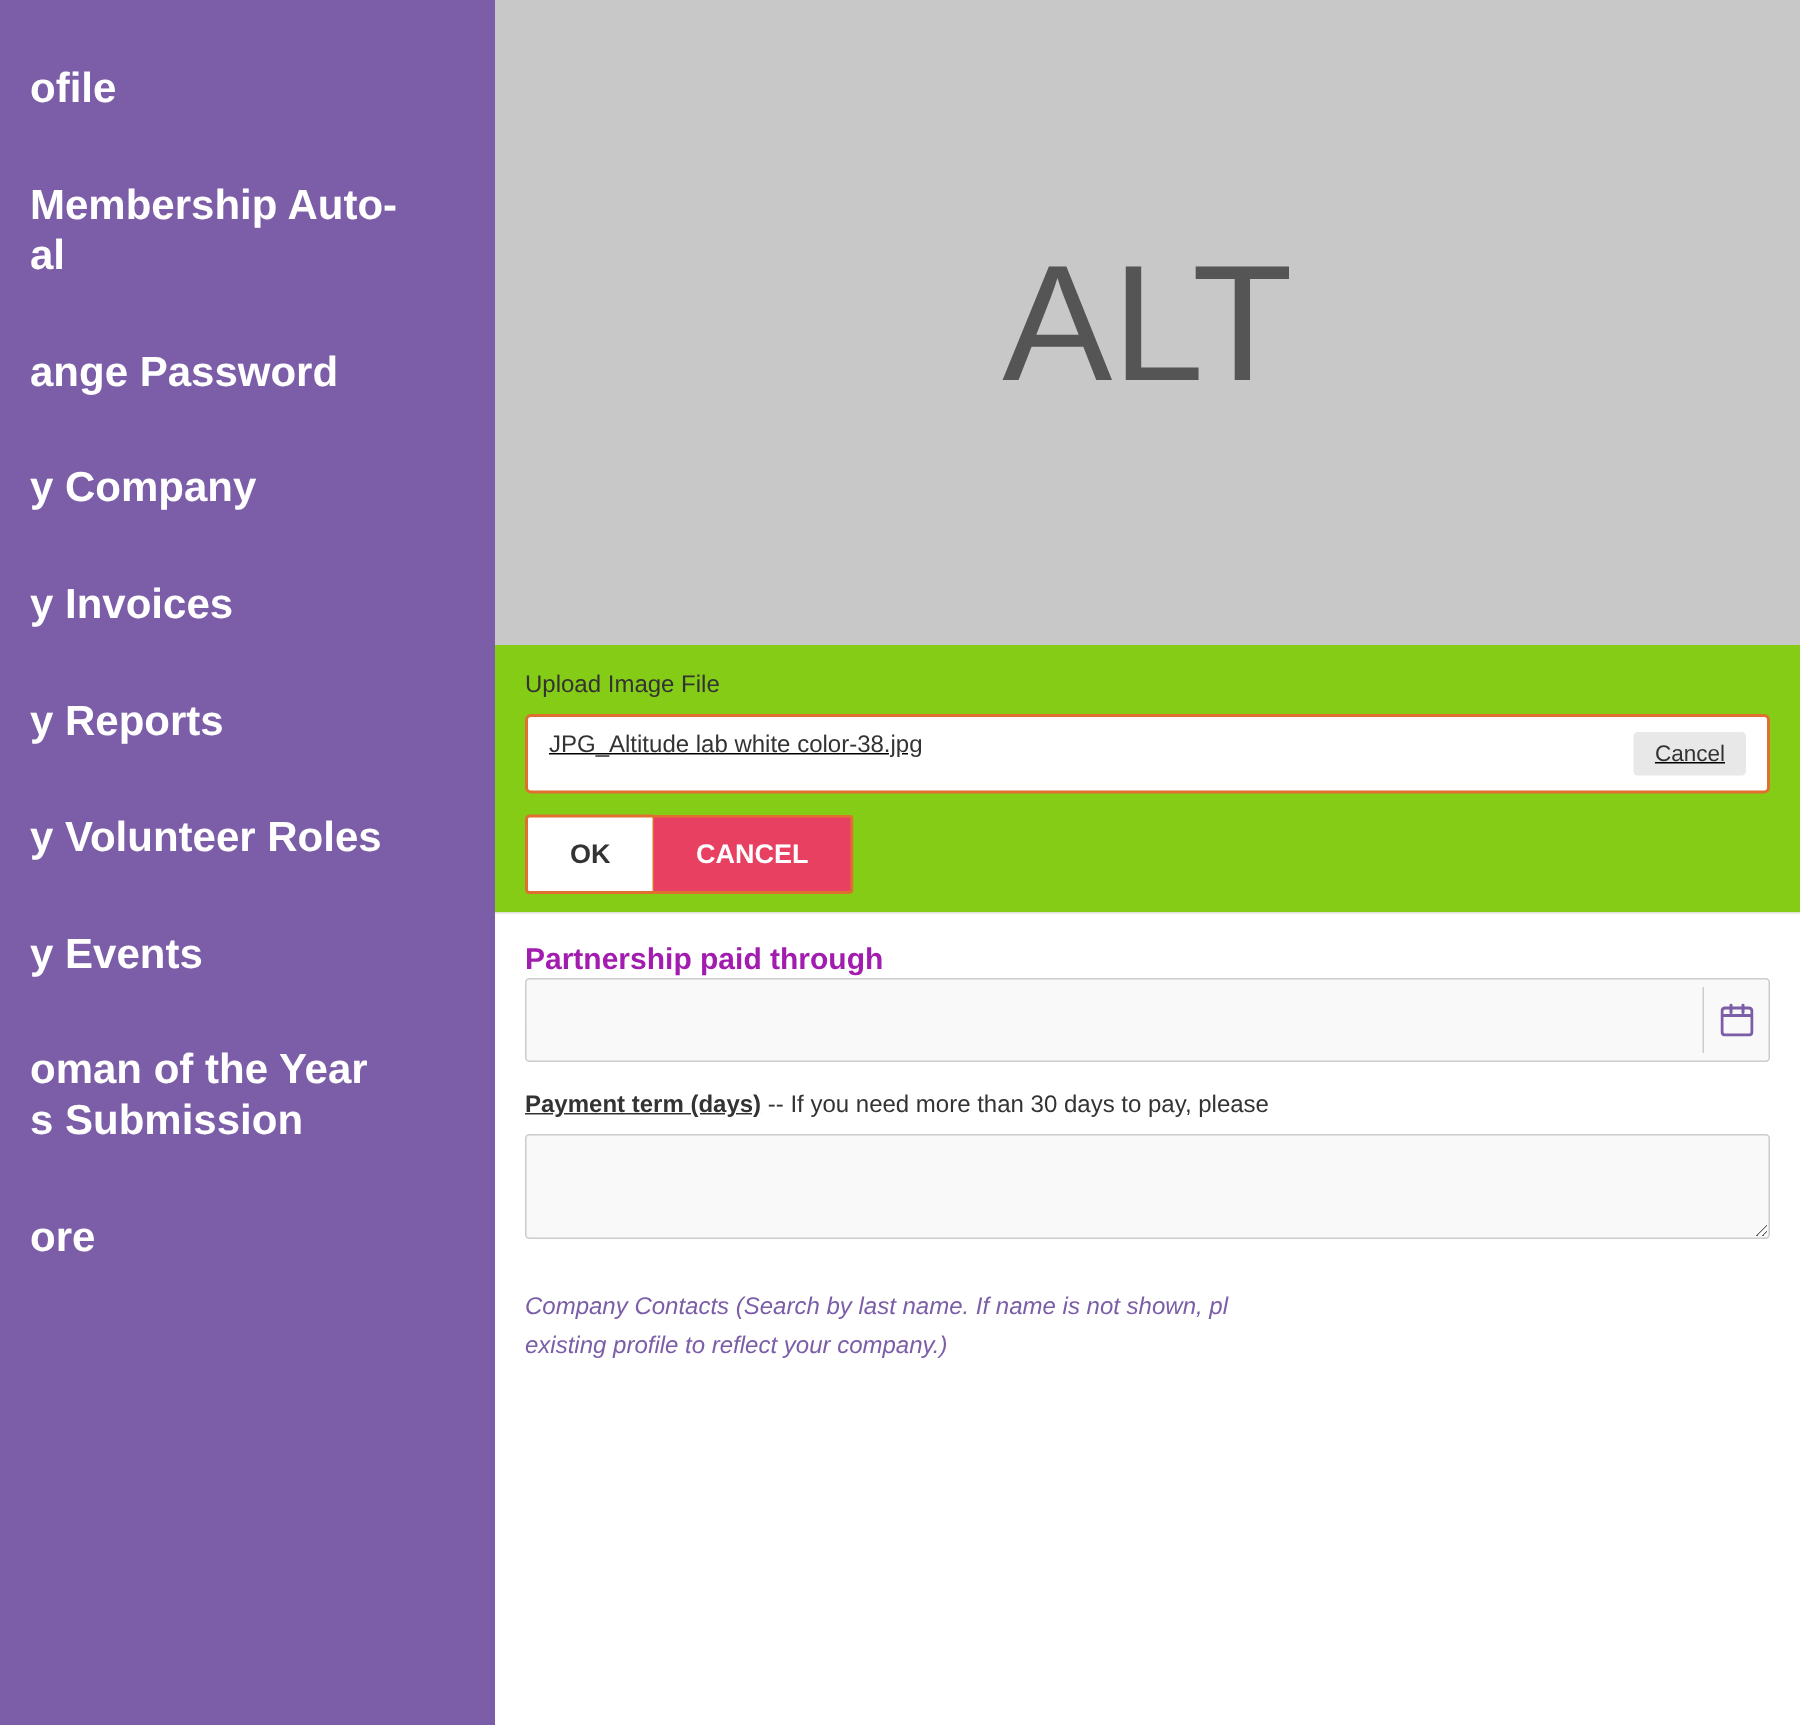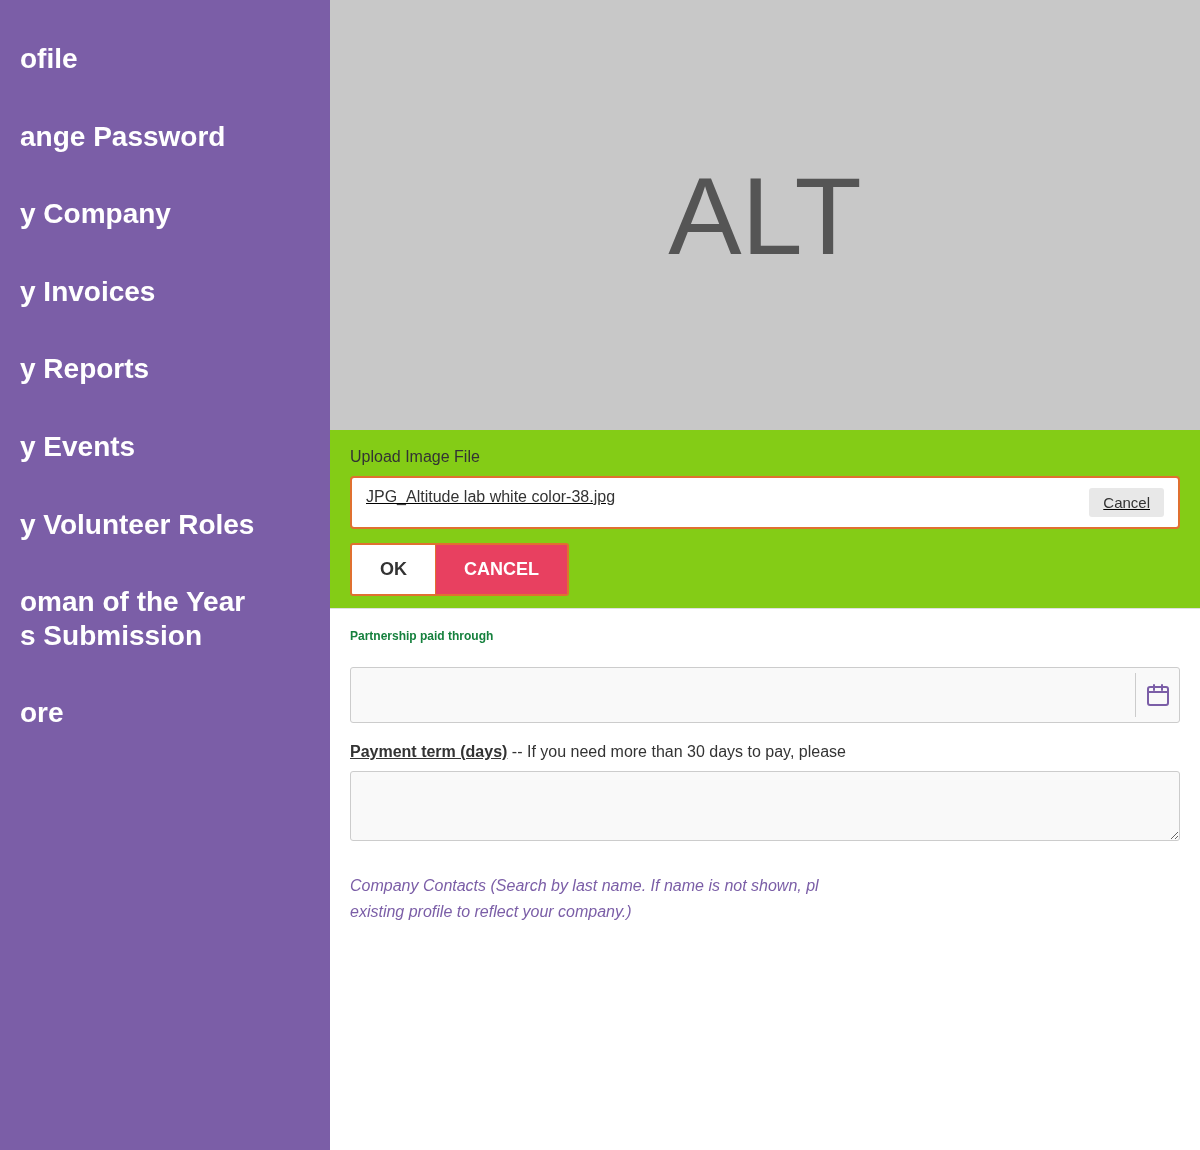--- a/index.html
+++ b/index.html
@@ -122,24 +122,24 @@
     }
 
     
     .form-area {
       flex: 1;
       padding: 20px 20px;
       overflow-y: auto;
       background: #fff;
     }
     .form-field-label {
-      font-size: 12px;
-      font-weight: bold;
-      color: #15803d;
-      margin-bottom: 24px;
+      font-size: 20px;
+      font-weight: bold;
+      color: #a21caf;
+      margin-bottom: 0;
     }
     .form-input-row {
       display: flex;
       align-items: center;
       border: 1px solid #ccc;
       border-radius: 3px;
       margin-bottom: 20px;
       background: #f9f9f9;
       height: 56px;
     }
@@ -192,36 +192,40 @@
     }
   </style>
 </head>
 <body>
 
 <aside class="sidebar">
   <div class="sidebar-item">
     <span>ofile</span>
   </div>
   <div class="sidebar-item">
+    <span style="white-space:pre-line;">Membership Auto-
+al</span>
+  </div>
+  <div class="sidebar-item">
     <span>ange Password</span>
   </div>
   <div class="sidebar-item">
     <span>y Company</span>
   </div>
   <div class="sidebar-item">
     <span>y Invoices</span>
   </div>
   <div class="sidebar-item">
     <span>y Reports</span>
   </div>
   <div class="sidebar-item">
+    <span>y Volunteer Roles</span>
+  </div>
+  <div class="sidebar-item">
     <span>y Events</span>
-  </div>
-  <div class="sidebar-item">
-    <span>y Volunteer Roles</span>
   </div>
   <div class="sidebar-item">
     <span style="white-space:pre-line;">oman of the Year
 s Submission</span>
   </div>
   <div class="sidebar-item">
     <span>ore</span>
   </div>
 </aside>
 

